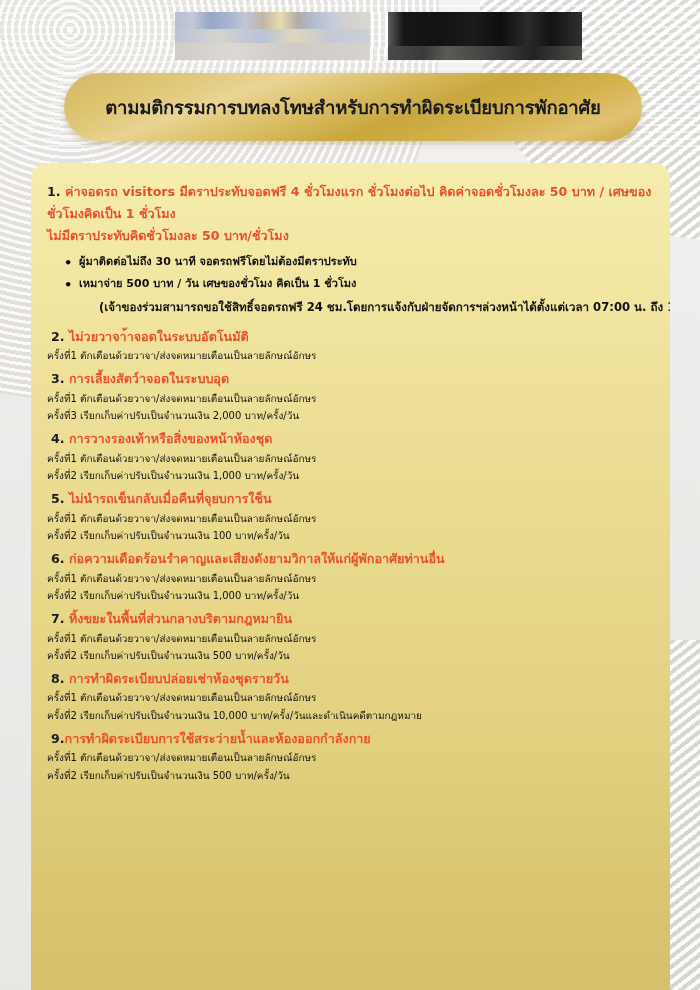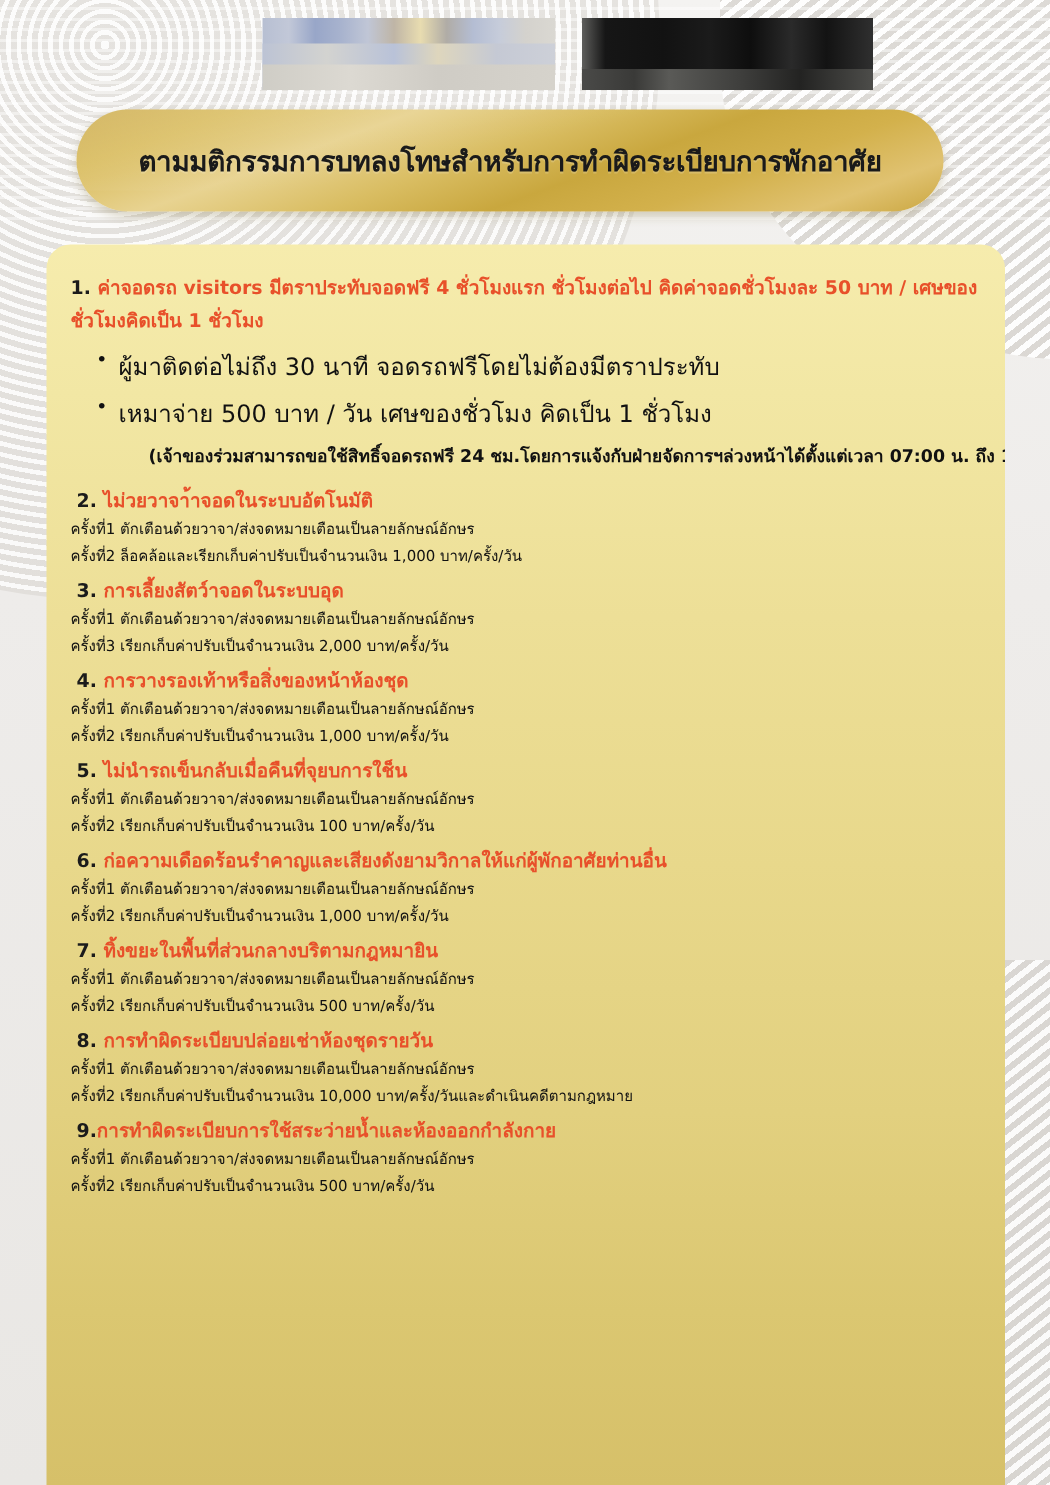--- a/index.html
+++ b/index.html
@@ -137,21 +137,21 @@
   .redact-dark::after {
     content: "";
     position: absolute;
     left: 0; bottom: 0; width: 100%; height: 14px;
     background: linear-gradient(90deg, #4a4a48, #3a3a38 18%, #5a5a57 30%, #3e3e3c 55%, #232322 75%, #4d4d4a);
   }
 
   
   .header-pill {
     position: absolute;
-    left: 51px;
+    left: 64px;
     top: 73px;
     width: 578px;
     height: 68px;
     border-radius: 34px;
     background:
       linear-gradient(160deg,
         #c9a53f 0%,
         #d9bc5e 14%,
         #e8d391 30%,
         #d9bd62 46%,
@@ -232,22 +232,22 @@
     white-space: nowrap;
   }
 
   .bullets {
     list-style: none;
     margin: 4px 0 2px 0;
     padding-left: 34px;
   }
   .bullets li {
     position: relative;
-    font-size: 16px;
-    font-weight: normal;
+    font-size: 11px;
+    font-weight: bold;
     color: #111111;
     line-height: 1.95;
     white-space: nowrap;
   }
   .bullets li::before {
     content: "\2022";
     position: absolute;
     left: -15px;
     top: -1px;
     font-size: 13px;
@@ -281,33 +281,33 @@
   </div>
 
   <div class="header-pill">
     <div class="header-title">ตามมติกรรมการบทลงโทษสำหรับการทำผิดระเบียบการพักอาศัย</div>
   </div>
 
   <div class="content-card">
 
     <div class="rule">
       <div class="rule-heading item-one"><span class="rule-num">1.</span> <span>ค่าจอดรถ visitors มีตราประทับจอดฟรี 4 ชั่วโมงแรก ชั่วโมงต่อไป คิดค่าจอดชั่วโมงละ 50 บาท / เศษของชั่วโมงคิดเป็น 1 ชั่วโมง</span></div>
+      <div class="rule-heading item-one">ไม่มีตราประทับคิดชั่วโมงละ 50 บาท/ชั่วโมง</div>
       <ul class="bullets">
         <li>ผู้มาติดต่อไม่ถึง 30 นาที จอดรถฟรีโดยไม่ต้องมีตราประทับ</li>
         <li>เหมาจ่าย 500 บาท / วัน เศษของชั่วโมง คิดเป็น 1 ชั่วโมง</li>
       </ul>
       <div class="note-line">(เจ้าของร่วมสามารถขอใช้สิทธิ์จอดรถฟรี 24 ชม.โดยการแจ้งกับฝ่ายจัดการฯล่วงหน้าได้ตั้งแต่เวลา 07:00 น. ถึง 18:00 น.)</div>
     </div>
 
     <div class="gap-sm"></div>
 
     <div class="rule">
       <div class="rule-heading"><span class="rule-num">2.</span> <span>ไม่วยวาจา้าจอดในระบบอัตโนมัติ</span></div>
       <div class="rule-line">ครั้งที่1 ตักเตือนด้วยวาจา/ส่งจดหมายเตือนเป็นลายลักษณ์อักษร</div>
-      <div class="rule-line">ครั้งที่2 ล็อคล้อและเรียกเก็บค่าปรับเป็นจำนวนเงิน 1,000 บาท/ครั้ง/วัน</div>
     </div>
 
     <div class="rule">
       <div class="rule-heading"><span class="rule-num">3.</span> <span>การเลี้ยงสัตว์าจอดในระบบอุด</span></div>
       <div class="rule-line">ครั้งที่1 ตักเตือนด้วยวาจา/ส่งจดหมายเตือนเป็นลายลักษณ์อักษร</div>
       <div class="rule-line">ครั้งที่3 เรียกเก็บค่าปรับเป็นจำนวนเงิน 2,000 บาท/ครั้ง/วัน</div>
     </div>
 
     <div class="rule">
       <div class="rule-heading"><span class="rule-num">4.</span> <span>การวางรองเท้าหรือสิ่งของหน้าห้องชุด</span></div>

